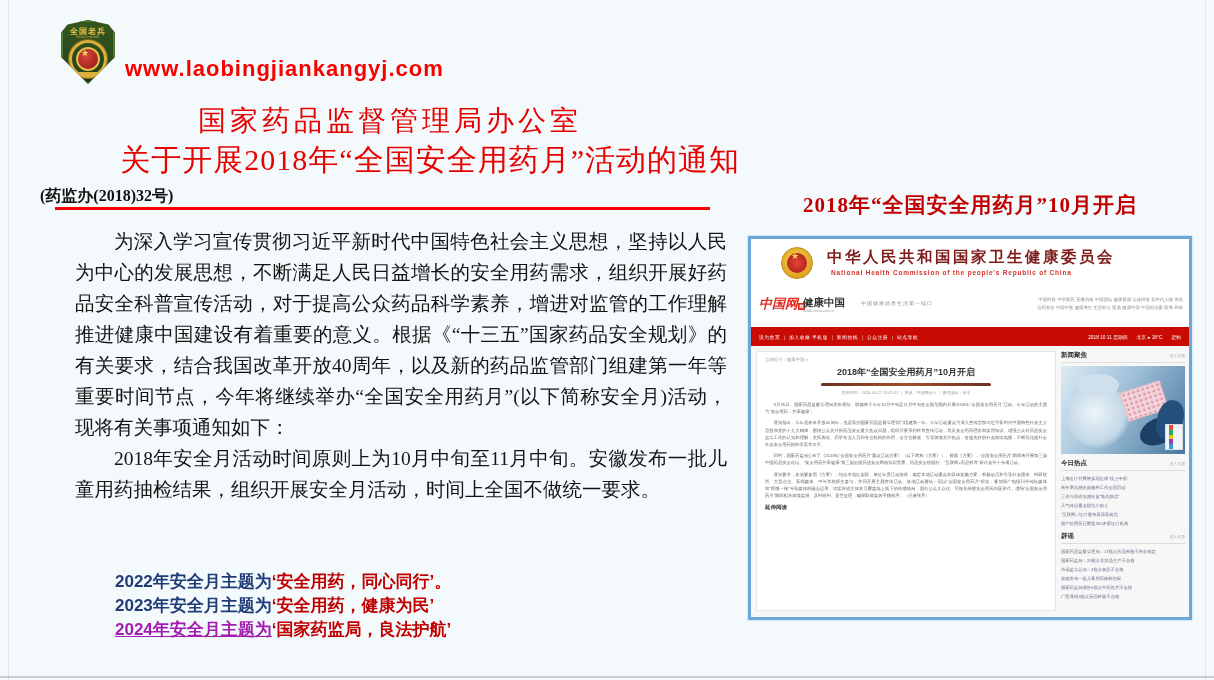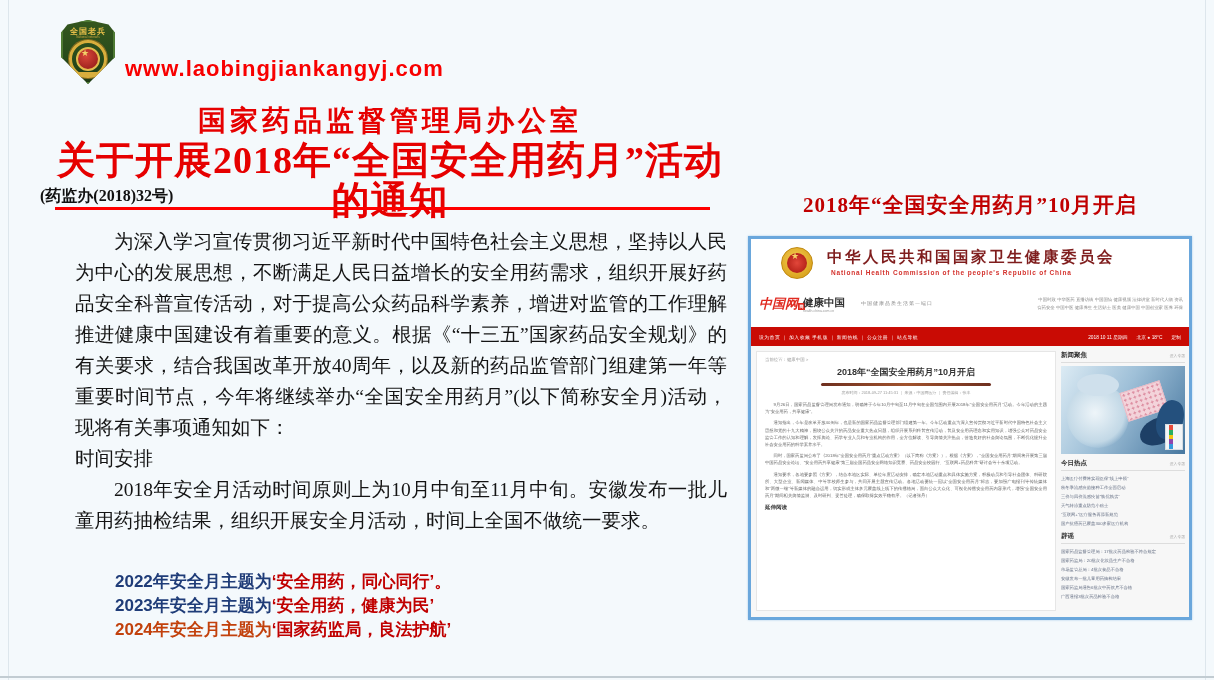--- a/index.html
+++ b/index.html
@@ -40,37 +40,37 @@
   .emblem-star { position:absolute; left:20px; top:28px; color:#f2d268; font-size:9px; }
   .shield-ribbon { position:absolute; left:14px; top:52px; width:26px; height:5px;
     background:#d9ae3c; border-radius:2px; }
   #site-name { position:absolute; left:64px; top:2px; color:#f80000;
     font-size:27px; font-weight:bold; letter-spacing:2px; }
   #site-url  { position:absolute; left:64px; top:36px; color:#f80000;
     font-size:22px; font-weight:bold; letter-spacing:1px; }
 
   
   #notice-title { position:absolute; left:40px; top:102px; width:700px; text-align:center;
-    color:#e60000; font-family:"Liberation Serif","DejaVu Serif",serif; font-weight:bold; }
+    color:#e60000; font-family:"Liberation Serif","DejaVu Serif",serif; font-weight:normal; }
   #notice-title .t1 { font-size:28px; letter-spacing:4px; line-height:38px; }
-  #notice-title .t2 { font-size:38px; letter-spacing:1px; line-height:40px; }
+  #notice-title .t2 { font-size:30px; letter-spacing:1px; line-height:40px;text-align:right; }
   #doc-number { position:absolute; left:40px; top:186px; width:700px; text-align:left;
     color:#111; font-family:"Liberation Serif","DejaVu Serif",serif;
     font-weight:bold; font-size:16px; }
   #red-rule { position:absolute; left:55px; top:207px; width:655px; height:3px; background:#ff0000; }
 
   #notice-body { position:absolute; left:75px; top:226px; width:652px;
     font-family:"Liberation Serif","DejaVu Serif",serif; color:#141414;
     font-size:19.5px; line-height:31px; text-align:justify; }
   #notice-body p.indent { text-indent:2em; }
 
   #themes { position:absolute; left:115px; top:570px; font-size:17px; font-weight:bold;
     line-height:24px; }
   .theme-prefix-navy { color:#1f3c78; }
-  .theme-prefix-blue { color:#c2410c; }
+  .theme-prefix-blue { color:#a21caf;text-decoration:underline; }
   .theme-red { color:#c00000; }
 
   
   #right-heading { position:absolute; left:748px; top:191px; width:444px; text-align:center;
     color:#c00000; font-family:"Liberation Serif","DejaVu Serif",serif;
     font-weight:bold; font-size:21px; letter-spacing:1px; }
 
   #shot { position:absolute; left:748px; top:236px; width:444px; height:384px;
     background:#ffffff; border:3px solid #6aa7dc; box-shadow:0 0 2px #a8cbe8; }
   #shot-inner { position:relative; width:438px; height:378px; overflow:hidden; background:#f7f7f7; }
@@ -166,21 +166,20 @@
 
 <div id="notice-title">
   <div class="t1">国家药品监督管理局办公室</div>
   <div class="t2">关于开展2018年“全国安全用药月”活动的通知</div>
 </div>
 <div id="doc-number">(药监办(2018)32号)</div>
 <div id="red-rule"></div>
 
 <div id="notice-body">
   <p class="indent">为深入学习宣传贯彻习近平新时代中国特色社会主义思想，坚持以人民为中心的发展思想，不断满足人民日益增长的安全用药需求，组织开展好药品安全科普宣传活动，对于提高公众药品科学素养，增进对监管的工作理解推进健康中国建设有着重要的意义。根据《“十三五”国家药品安全规划》的有关要求，结合我国改革开放40周年，以及新的药品监管部门组建第一年等重要时间节点，今年将继续举办“全国安全用药月”(以下简称安全月)活动，现将有关事项通知如下：</p>
-  <p>时间安排</p>
   <p class="indent">2018年安全月活动时间原则上为10月中旬至11月中旬。安徽发布一批儿童用药抽检结果，组织开展安全月活动，时间上全国不做统一要求。</p>
 </div>
 
 <div id="themes">
   <div><span class="theme-prefix-navy">2022年安全月主题为</span><span class="theme-red">‘安全用药，同心同行’。</span></div>
   <div><span class="theme-prefix-navy">2023年安全月主题为</span><span class="theme-red">‘安全用药，健康为民’</span></div>
   <div><span class="theme-prefix-blue">2024年安全月主题为</span><span class="theme-red">‘国家药监局，良法护航’</span></div>
 </div>
 
 <div id="right-heading">2018年“全国安全用药月”10月开启</div>

